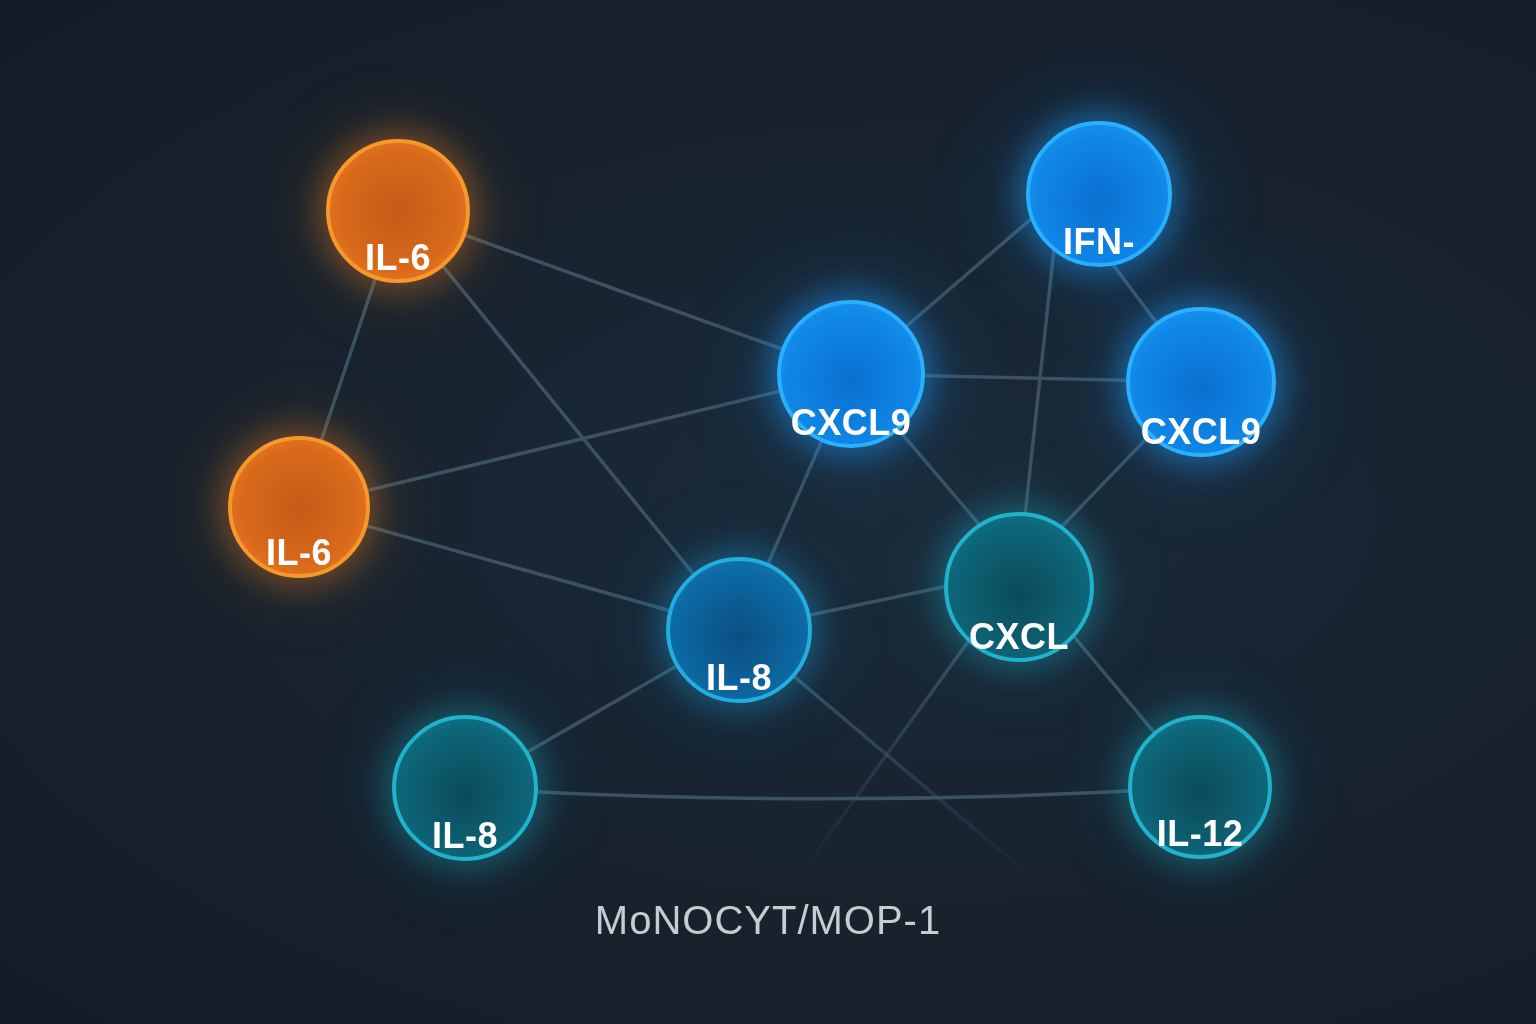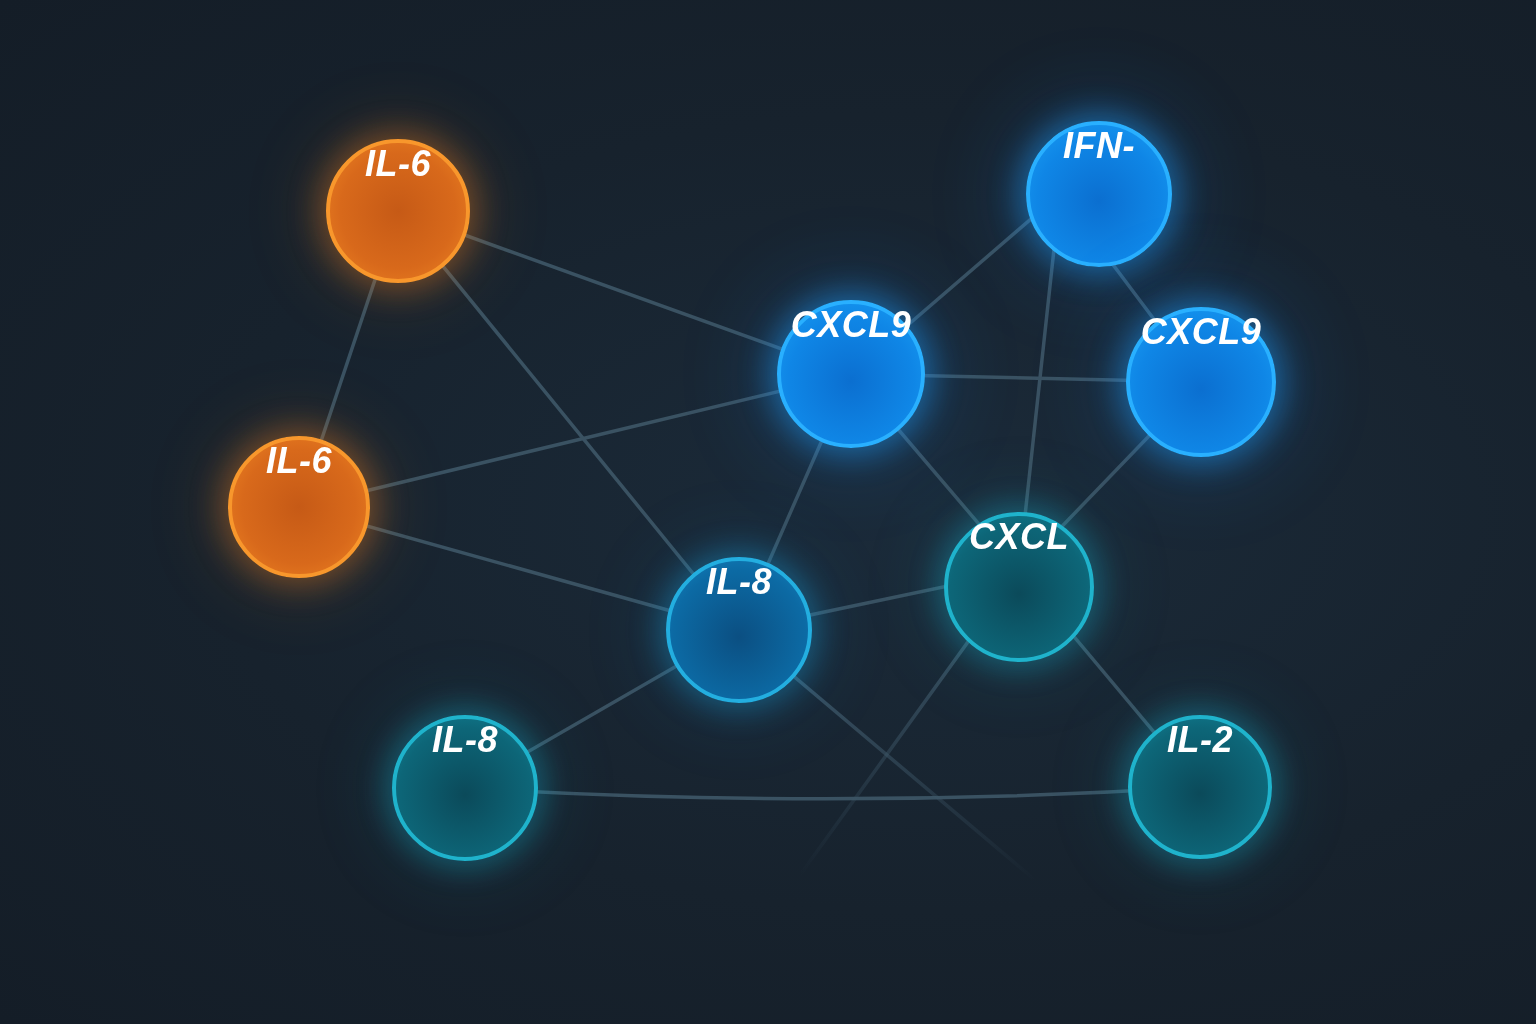--- a/index.html
+++ b/index.html
@@ -6,24 +6,23 @@
   body {
     width: 1536px; height: 1024px; overflow: hidden;
     background: #18232f;
     font-family: "Liberation Sans", "DejaVu Sans", sans-serif;
   }
   #canvas { position: relative; width: 1536px; height: 1024px;
     background: radial-gradient(ellipse at 60% 50%, #1b2b3a 0%, #17222d 55%, #141d27 100%); }
   svg.edges { position: absolute; left: 0; top: 0; }
   .node {
     position: absolute; border-radius: 50%;
-    display: flex; align-items: flex-start; justify-content: center;
+    display: flex; align-items: flex-end; justify-content: center;
     color: #ffffff; font-weight: bold; letter-spacing: 0.5px;
     box-sizing: border-box;
-    font-style: italic;
   }
   .node .lbl { font-size: 36px; font-family: "Liberation Sans", "DejaVu Sans", sans-serif; }
   .node.orange {
     background: radial-gradient(circle at 50% 50%, #c65a16 0%, #d8691b 60%, #ee8423 100%);
     border: 4px solid #f8972c;
     box-shadow: 0 0 30px 8px rgba(240,130,35,0.35), 0 0 70px 20px rgba(240,130,35,0.12);
   }
   .node.blue {
     background: radial-gradient(circle at 50% 55%, #0b6fd0 0%, #0f86e6 60%, #1aa0f5 100%);
     border: 4px solid #29b0ff;
@@ -102,17 +101,18 @@
       <div class="node teal" style="left: 944px; top: 512px; width: 150px; height: 150px;">
         <span class="lbl">CXCL</span>
       </div>
       <div class="node midblue" style="left: 666px; top: 557px; width: 146px; height: 146px;">
         <span class="lbl">IL-8</span>
       </div>
       <div class="node teal" style="left: 392px; top: 715px; width: 146px; height: 146px;">
         <span class="lbl">IL-8</span>
       </div>
       <div class="node teal" style="left: 1128px; top: 715px; width: 144px; height: 144px;">
-        <span class="lbl">IL-2</span>
+        <span class="lbl">IL-12</span>
       </div>
     </div>
 
+  <div id="footer-label">MoNOCYT/MOP-1</div>
 </div>
 
 </body></html>

